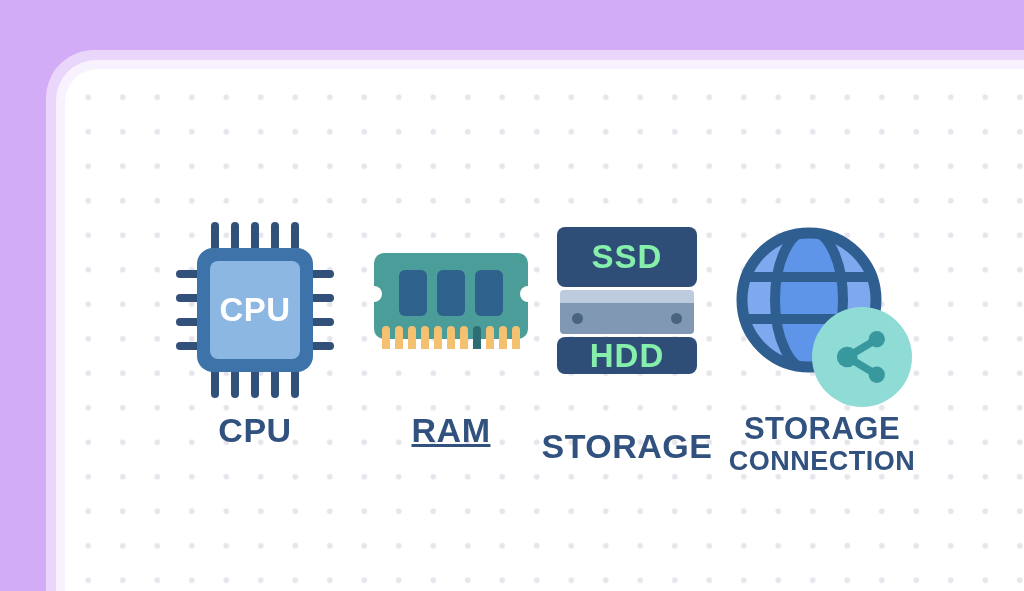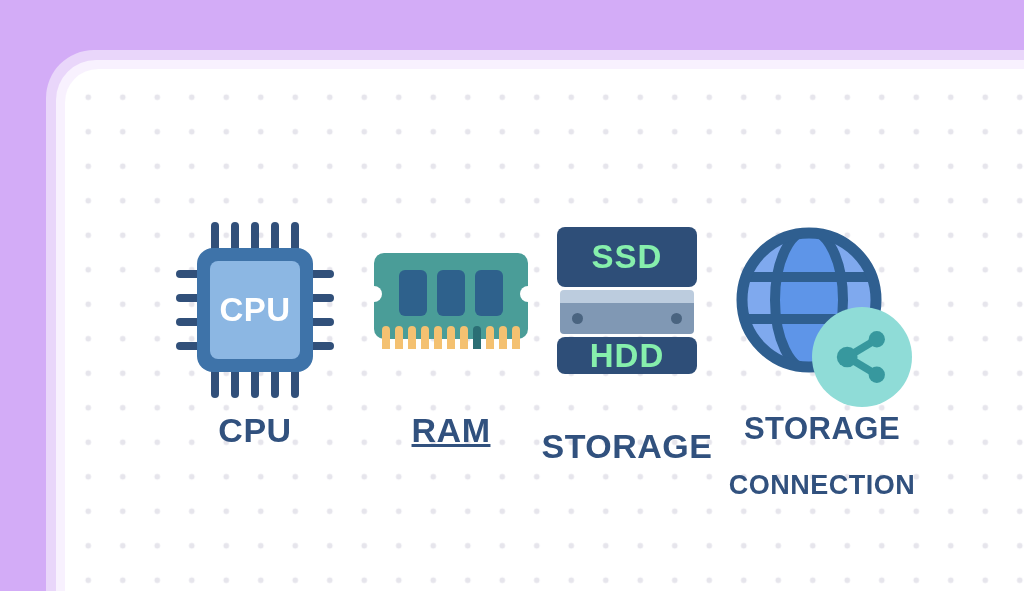--- a/index.html
+++ b/index.html
@@ -87,21 +87,21 @@
   .share-link{stroke:var(--share-teal,#37989E);stroke-width:10;}
   
   .label{
     position:absolute;top:410px;height:40px;line-height:40px;text-align:center;
     color:var(--label,#31517E);font-weight:bold;font-size:34px;letter-spacing:.5px;
   }
   .label.cpu-l{left:176px;width:158px;}
   .label.ram-l{left:374px;width:154px;text-decoration:underline;}
   .label.storage-l{left:527px;width:200px;margin-top:16px;}
   .label.network-l1{left:722px;width:200px;top:412px;font-size:31px;line-height:34px;height:34px;}
-  .label.network-l2{left:712px;width:220px;top:446px;font-size:27px;line-height:30px;height:30px;margin-top:24px;}
+  .label.network-l2{left:712px;width:220px;top:446px;font-size:27px;line-height:30px;height:30px;}
 </style>
 </head>
 <body>
 
 <div class="frame-outer">
   <div class="frame-inner">
     <div class="card"></div>
   </div>
 </div>
 

